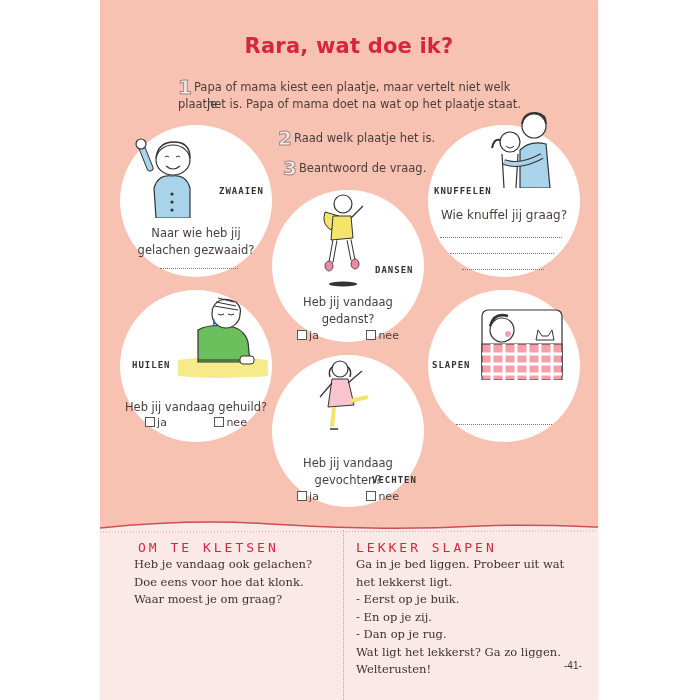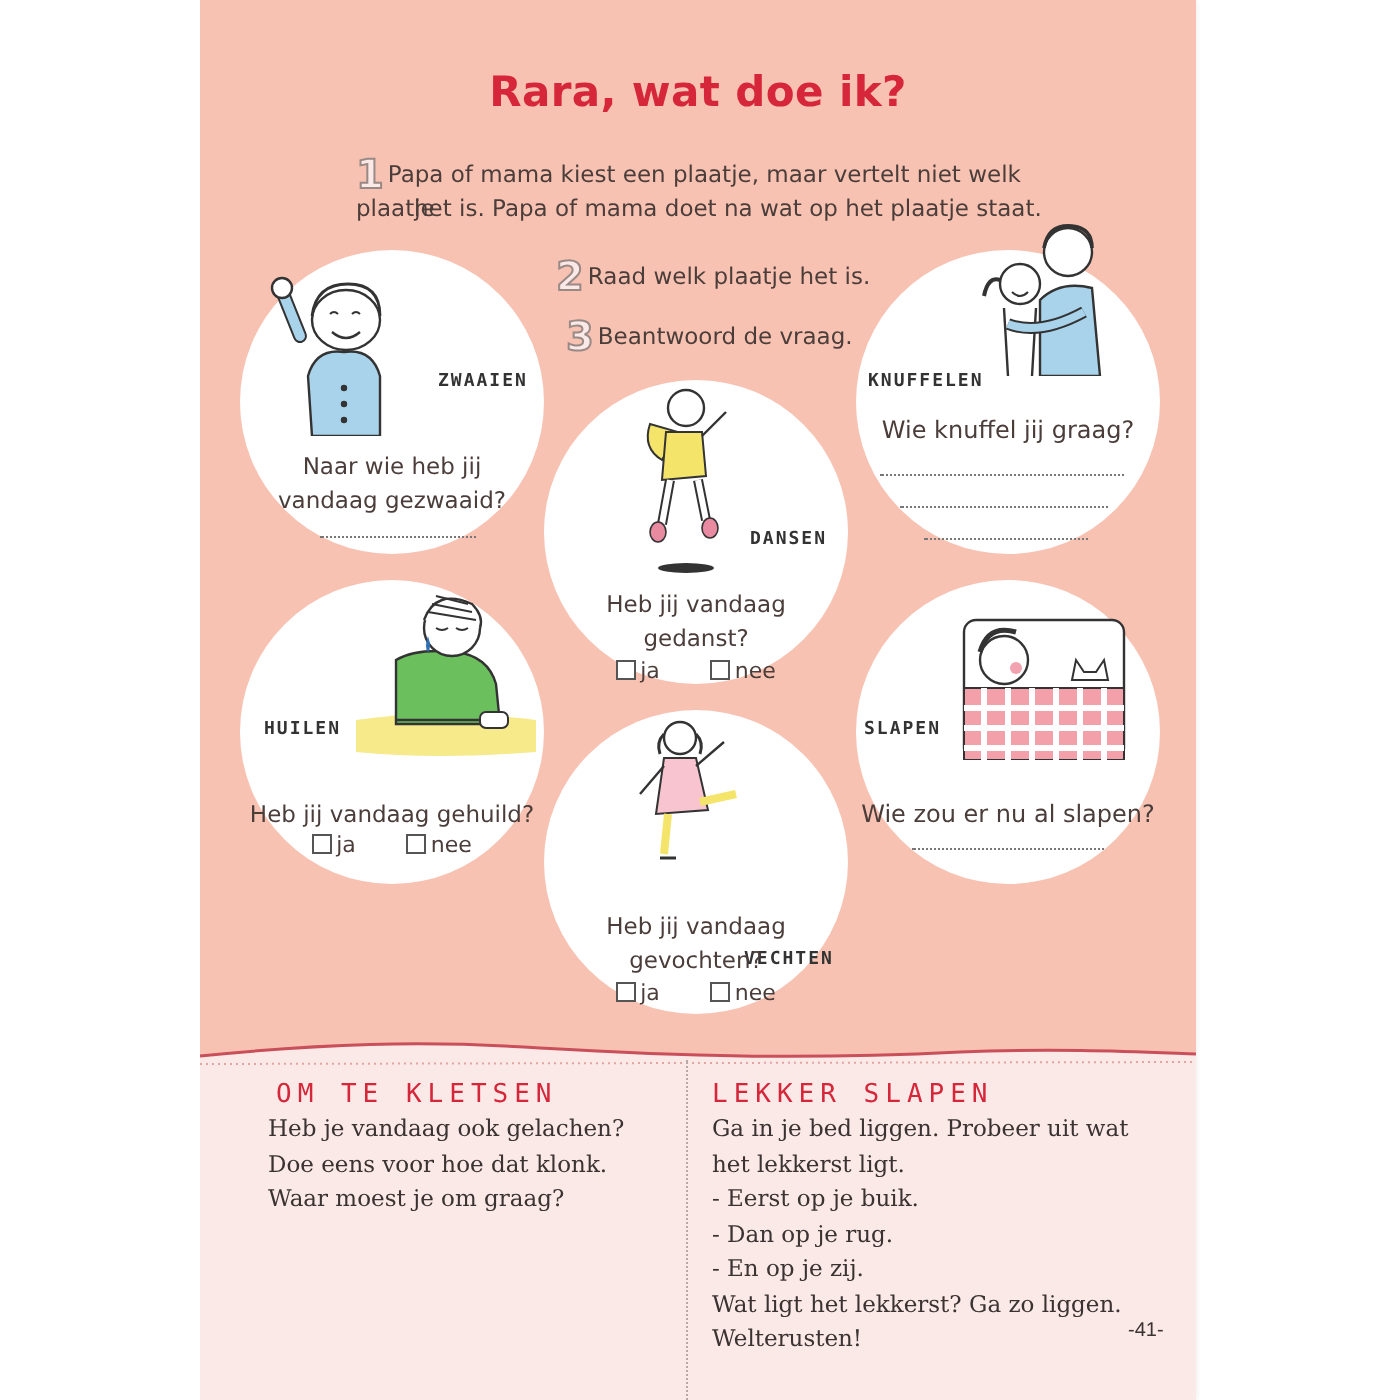--- a/index.html
+++ b/index.html
@@ -9,21 +9,21 @@
   .wave { position:absolute; left:0; top:518px; width:498px; height:20px; }
   .title { position:absolute; left:0; top:34px; width:498px; text-align:center; color:#d6263a; font-family:"DejaVu Sans", sans-serif; font-weight:bold; font-size:21px; letter-spacing:0.2px; }
   .step { position:absolute; color:#4a3d3a; font-size:11.5px; font-family:"DejaVu Sans", sans-serif; line-height:17px; }
   .num { font-family:"DejaVu Sans", sans-serif; font-size:20px; color:#fbe9e8; -webkit-text-stroke:1px #9a8a86; font-weight:bold; vertical-align:-3px; margin-right:2px; }
   .circle { position:absolute; border-radius:50%; background:#ffffff; }
   .label { position:absolute; font-family:"DejaVu Sans Mono", monospace; font-size:9px; letter-spacing:1px; color:#333; font-weight:bold; }
   .q { position:absolute; text-align:center; color:#4a3d3a; font-size:11.5px; line-height:17px; }
   .dots { position:absolute; border-bottom:1.5px dotted #777; height:0; }
   .cb { display:inline-block; width:8px; height:8px; border:1px solid #555; vertical-align:-1px; margin-right:2px; background:#fff; }
   .yn { position:absolute; text-align:center; color:#4a3d3a; font-size:11px; }
-  .yn span.opt { margin:0 11px; }
+  .yn span.opt { margin:0 22px; }
   .ill { position:absolute; }
   .bottom-title { position:absolute; font-family:"DejaVu Sans Mono", monospace; color:#d6263a; font-size:13px; letter-spacing:3px; }
   .bottom-text { position:absolute; font-family:"DejaVu Serif", serif; font-size:11.5px; color:#3a3331; line-height:17.5px; }
   .divider { position:absolute; left:243px; top:530px; width:0; height:170px; border-left:1px dotted #b9a9a6; }
   .pagenum { position:absolute; left:464px; top:660px; font-family:Liberation Sans, sans-serif; font-size:10px; color:#3a3331; }
 </style>
 </head>
 <body>
 
 <div class="page">
@@ -65,21 +65,21 @@
       <circle cx="44" cy="74" r="1.6" fill="#333"></circle>
       <circle cx="44" cy="82" r="1.6" fill="#333"></circle>
     <ellipse cx="45" cy="32" rx="17" ry="15" fill="#fff" stroke="#333" stroke-width="1.2"></ellipse>
     <path d="M28,30 Q30,14 46,14 Q62,14 62,30" fill="none" stroke="#333" stroke-width="1.4"></path>
     <path d="M38,38 Q45,44 52,38" fill="none" stroke="#333" stroke-width="1.2"></path>
     <path d="M37,29 q2,-2 4,0 M48,29 q2,-2 4,0" fill="none" stroke="#333" stroke-width="1"></path>
   </svg>
   <div class="label" style="left:119px; top:186px;">ZWAAIEN</div>
   <div class="q" style="left:20px; top:225px; width:152px;">
     <div>Naar wie heb jij</div>
-    <div>vandaag gezwaaid?</div>
+    <div>gelachen gezwaaid?</div>
   </div>
   <div class="dots" style="left:60px; top:268px; width:78px;"></div>
 
   <svg class="ill" style="left:380px; top:108px;" width="80" height="80" viewBox="0 0 80 80">
     <path d="M40,80 L40,42 Q50,32 66,36 L70,80 Z" fill="#a9d3ea" stroke="#333" stroke-width="1.2"></path>
     <circle cx="54" cy="18" r="12" fill="#fff" stroke="#333" stroke-width="1.2"></circle>
     <path d="M42,16 Q44,4 56,5 Q66,6 66,16" fill="none" stroke="#333" stroke-width="1.8"></path>
     <circle cx="30" cy="34" r="10" fill="#fff" stroke="#333" stroke-width="1.2"></circle>
     <path d="M20,32 Q14,30 12,40" fill="none" stroke="#333" stroke-width="2"></path>
     <path d="M26,38 Q30,42 34,38" fill="none" stroke="#333" stroke-width="1"></path>
@@ -145,21 +145,20 @@
         <line x1="38" y1="44" x2="38" y2="80"></line>
         <line x1="50" y1="44" x2="50" y2="80"></line>
         <line x1="62" y1="44" x2="62" y2="80"></line>
         <line x1="74" y1="44" x2="74" y2="80"></line>
       <line x1="4" y1="54" x2="84" y2="54"></line>
         <line x1="4" y1="64" x2="84" y2="64"></line>
         <line x1="4" y1="74" x2="84" y2="74"></line>
     </g>
   </svg>
   <div class="label" style="left:332px; top:360px;">SLAPEN</div>
-  <div class="q" style="left:328px; top:399px; width:152px; font-size:12px;">Wie zou er nu al slapen?</div>
   <div class="dots" style="left:356px; top:424px; width:96px;"></div>
 
   <svg class="ill" style="left:210px; top:357px;" width="80" height="80" viewBox="0 0 80 80">
     <circle cx="30" cy="12" r="8" fill="#fff" stroke="#333" stroke-width="1.2"></circle>
     <path d="M22,10 Q18,14 20,20 M38,10 Q42,14 40,20" fill="none" stroke="#333" stroke-width="1.5"></path>
     <path d="M22,22 L38,22 L44,48 L18,50 Z" fill="#f7c4cf" stroke="#333" stroke-width="1"></path>
     <path d="M22,26 L10,40 M38,26 L52,14" stroke="#333" stroke-width="1.2" fill="none"></path>
     <path d="M24,50 L22,70" stroke="#f4e56a" stroke-width="4"></path>
     <path d="M40,44 L58,40" stroke="#f4e56a" stroke-width="4"></path>
     <path d="M20,72 L28,72" stroke="#333" stroke-width="1.5"></path>
@@ -181,20 +180,20 @@
     <div>Heb je vandaag ook gelachen?</div>
     <div>Doe eens voor hoe dat klonk.</div>
     <div>Waar moest je om graag?</div>
   </div>
 
   <div class="bottom-title" style="left:256px; top:540px;">LEKKER SLAPEN</div>
   <div class="bottom-text" style="left:256px; top:556px; width:235px;">
     <div>Ga in je bed liggen. Probeer uit wat</div>
     <div>het lekkerst ligt.</div>
     <div>- Eerst op je buik.</div>
+    <div>- En op je zij.</div>
     <div>- Dan op je rug.</div>
-    <div>- En op je zij.</div>
     <div>Wat ligt het lekkerst? Ga zo liggen.</div>
     <div>Welterusten!</div>
   </div>
 
   <div class="pagenum">-41-</div>
 </div>
 
 </body></html>

